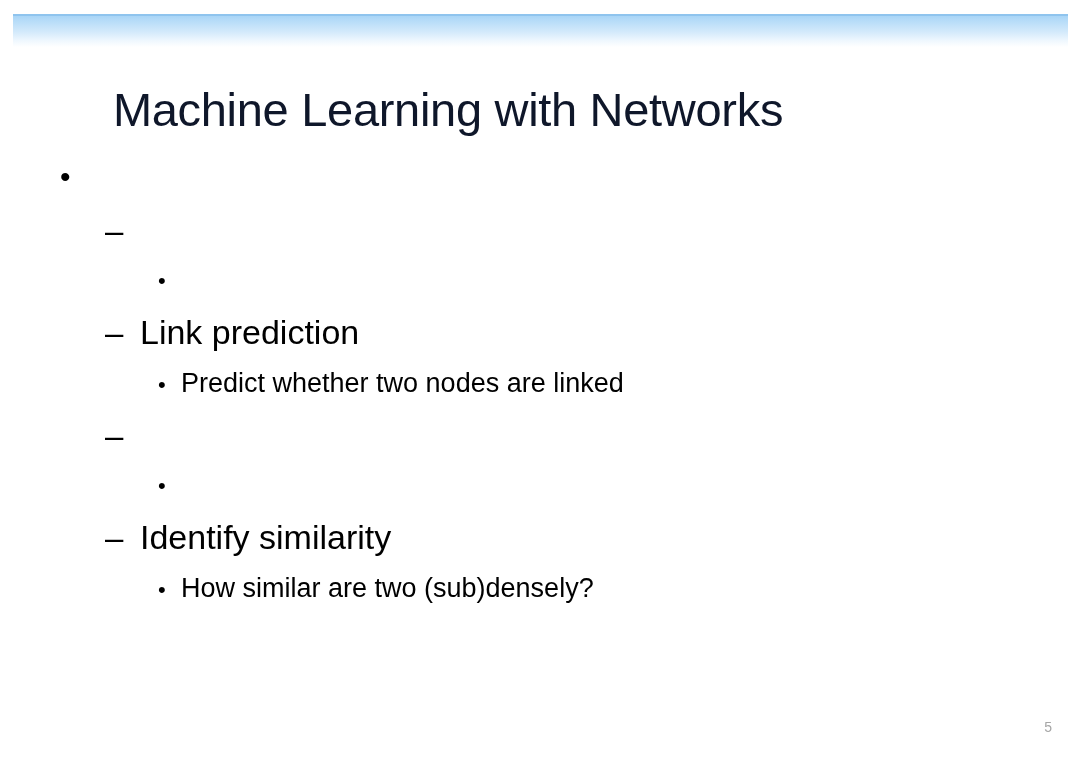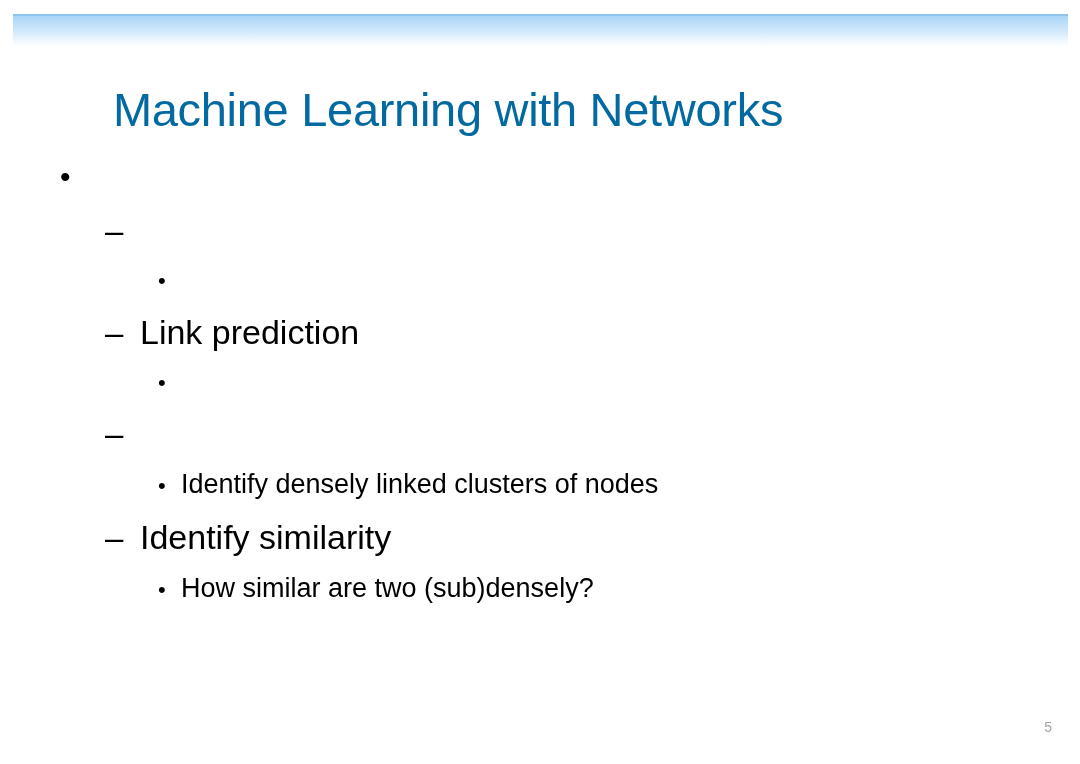--- a/index.html
+++ b/index.html
@@ -39,21 +39,21 @@
   .slide-title {
     position: absolute;
     left: 0;
     top: 50px;
     width: 896px;
     text-align: center;
     font-size: 47px;
     line-height: 56px;
     font-weight: 400;
     letter-spacing: -0.3px;
-    color: #0369a1;
+    color: #0f172a;
     white-space: nowrap;
     margin-top: 32px;
   }
 
   
   .body-block {
     position: absolute;
     left: 0;
     top: 148px;
     width: 1080px;
@@ -140,30 +140,30 @@
     </div>
   </div>
 
   <div class="group">
     <div class="bullet-row lvl2">
       <span class="marker">–</span>
       <span class="text">Link prediction</span>
     </div>
     <div class="bullet-row lvl3">
       <span class="marker">•</span>
+      <span class="text">Predict whether two nodes are linked</span>
     </div>
   </div>
 
   <div class="group">
     <div class="bullet-row lvl2">
       <span class="marker">–</span>
     </div>
     <div class="bullet-row lvl3">
       <span class="marker">•</span>
-      <span class="text">Identify densely linked clusters of nodes</span>
     </div>
   </div>
 
   <div class="group">
     <div class="bullet-row lvl2">
       <span class="marker">–</span>
       <span class="text">Identify similarity</span>
     </div>
     <div class="bullet-row lvl3">
       <span class="marker">•</span>

